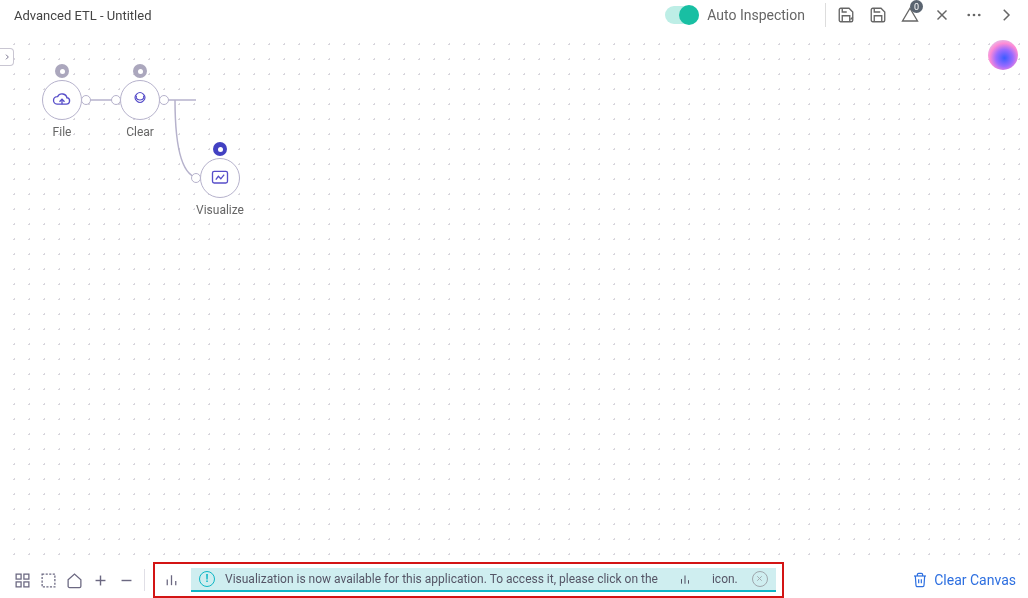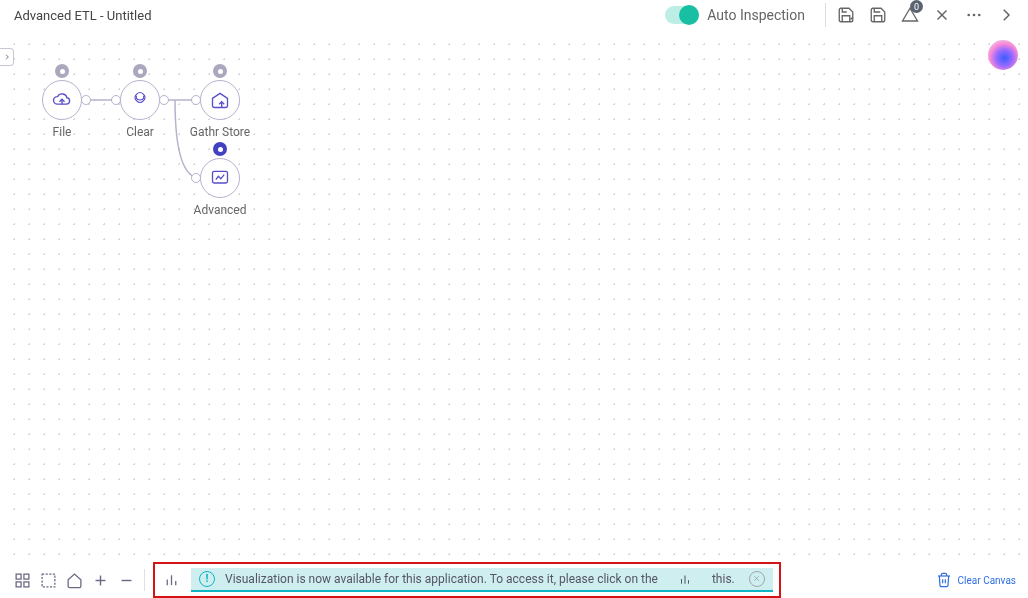--- a/index.html
+++ b/index.html
@@ -282,21 +282,21 @@
 }
 .inline-icon { display: inline-flex; width: 14px; height: 14px; color: #556; }
 .inline-icon svg { width: 14px; height: 14px; }
 
 .spacer { flex: 1; }
 .clear-canvas {
   display: flex;
   align-items: center;
   gap: 6px;
   color: #2d6fe0;
-  font-size: 10px;
+  font-size: 14px;
   cursor: pointer;
 }
 .clear-canvas svg { width: 16px; height: 16px; }
 </style>
 </head>
 <body>
 
 <div class="header">
   <div class="header-title">Advanced ETL - Untitled</div>
   <div class="header-right">
@@ -383,47 +383,33 @@
       <svg viewBox="0 0 24 24" fill="none" stroke="currentColor" stroke-width="1.4">
           <path d="M12 3c2 0 3 1 4 2s2 2 2 4-1 3-2 4-2 2-4 2-3-1-4-2-2-2-2-4 1-3 2-4 2-2 4-2z"></path>
           <path d="M8 7c-1 1-1 5 4 5s5-4 4-5"></path>
         </svg>
       <div class="node-port port-left"></div>
       <div class="node-port port-right"></div>
     </div>
     <div class="node-label">Clear</div>
   </div>
 
-  <div class="node" style="left:196px;top:50px">
-    <div class="node-status">
-        <span></span>
-      </div>
-    <div class="node-circle">
-      <svg viewBox="0 0 24 24" fill="none" stroke="currentColor" stroke-width="1.6">
-          <path d="M3 10l9-6 9 6v9a2 2 0 0 1-2 2H5a2 2 0 0 1-2-2z"></path>
-          <polyline points="14 21 14 14"></polyline>
-          <polyline points="11 17 14 14 17 17"></polyline>
-        </svg>
-      <div class="node-port port-left"></div>
-    </div>
-    <div class="node-label">Gathr Store</div>
-  </div>
 
   <div class="node" style="left:196px;top:128px">
     <div class="node-status blue">
         <span></span>
       </div>
     <div class="node-circle">
       <svg viewBox="0 0 24 24" fill="none" stroke="currentColor" stroke-width="1.6">
           <rect x="3" y="4" width="18" height="14" rx="2"></rect>
           <polyline points="7 14 10 10 13 13 17 8"></polyline>
         </svg>
       <div class="node-port port-left"></div>
     </div>
-    <div class="node-label">Advanced</div>
+    <div class="node-label">Visualize</div>
   </div>
 
   <div class="chat-bubble"></div>
 </div>
 
 <div class="bottom">
   <div class="btn-group">
     <div class="bicon">
       <svg viewBox="0 0 24 24" fill="none" stroke="currentColor" stroke-width="1.8">
           <rect x="3" y="3" width="7" height="7"></rect>
@@ -468,21 +454,21 @@
       <div class="notif-info-icon">!</div>
       <div class="notif-text">
         <span>Visualization is now available for this application. To access it, please click on the</span>
         <span class="inline-icon">
           <svg viewBox="0 0 24 24" fill="none" stroke="currentColor" stroke-width="1.8">
               <line x1="6" y1="20" x2="6" y2="12"></line>
               <line x1="12" y1="20" x2="12" y2="6"></line>
               <line x1="18" y1="20" x2="18" y2="14"></line>
             </svg>
         </span>
-        <span>this.</span>
+        <span>icon.</span>
       </div>
       <div class="notif-close">
         <svg width="9" height="9" viewBox="0 0 24 24" fill="none" stroke="currentColor" stroke-width="2.5">
             <line x1="6" y1="6" x2="18" y2="18"></line>
             <line x1="18" y1="6" x2="6" y2="18"></line>
           </svg>
       </div>
     </div>
   </div>
 

